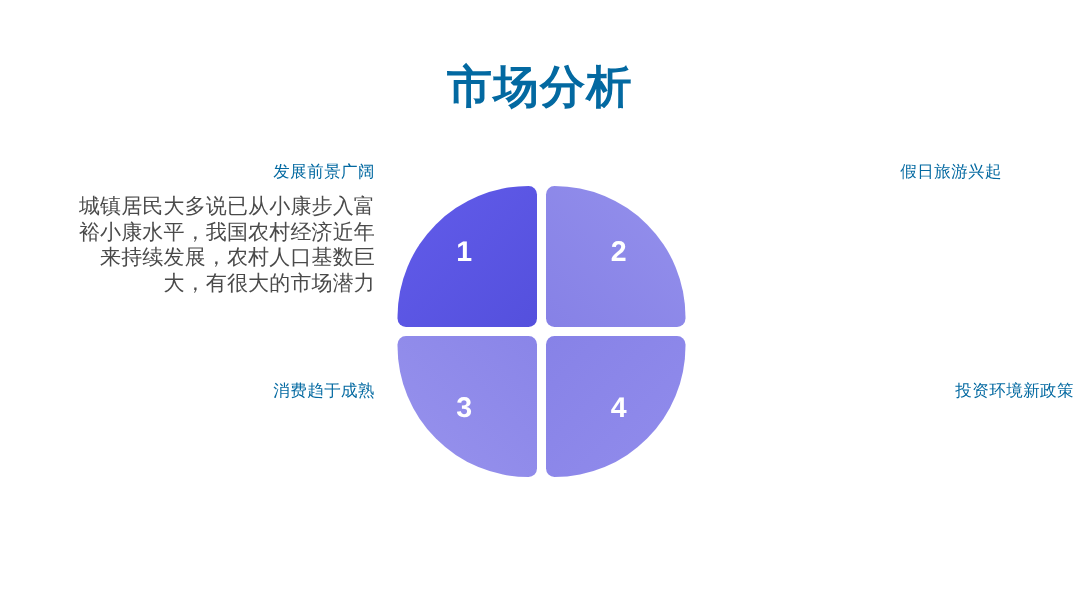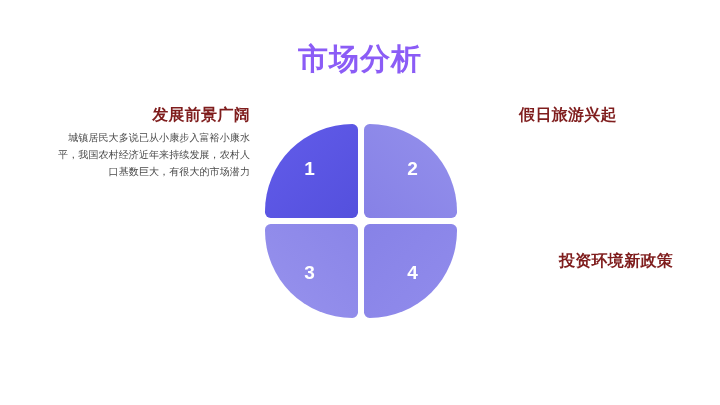--- a/index.html
+++ b/index.html
@@ -24,49 +24,49 @@
   
   .slide-title {
     position: absolute;
     left: 0;
     right: 0;
     top: 40px;
     text-align: center;
     font-size: 30px;
     line-height: 38px;
     font-weight: bold;
-    color: #8b5cf6;
+    color: #0369a1;
     letter-spacing: 1px;
   }
 
   
   .block {
     position: absolute;
     width: 200px;
   }
   .block .block-title {
-    font-size: 16px;
+    font-size: 11px;
     line-height: 18px;
-    font-weight: bold;
-    color: #7f1d1d;
+    font-weight: normal;
+    color: #0369a1;
     margin-bottom: 5px;
     letter-spacing: 0.3px;
   }
   .block .block-body {
-    font-size: 10px;
+    font-size: 14px;
     line-height: 17px;
     color: #4a4a4a;
     letter-spacing: 0.1px;
   }
 
   .block.left {
     text-align: right;
   }
   .block.right {
-    text-align: center;
+    text-align: right;
   }
 
   #block-1 { left: 50px;  top: 106px; }
   #block-2 { left: 468px; top: 106px; }
   #block-3 { left: 50px;  top: 252px; }
   #block-4 { left: 468px; top: 252px; margin-left: 48px; }
 
   
   .quad-chart {
     position: absolute;
@@ -157,20 +157,21 @@
   <div class="block left" id="block-1">
     <div class="block-title">发展前景广阔</div>
     <div class="block-body">城镇居民大多说已从小康步入富裕小康水平，我国农村经济近年来持续发展，农村人口基数巨大，有很大的市场潜力</div>
   </div>
 
   <div class="block right" id="block-2">
     <div class="block-title">假日旅游兴起</div>
   </div>
 
   <div class="block left" id="block-3">
+    <div class="block-title">消费趋于成熟</div>
   </div>
 
   <div class="block right" id="block-4">
     <div class="block-title">投资环境新政策</div>
   </div>
 
   <div class="quad-chart">
     <div class="quad" id="quad-1">
       <span class="quad-label">1</span>
     </div>

